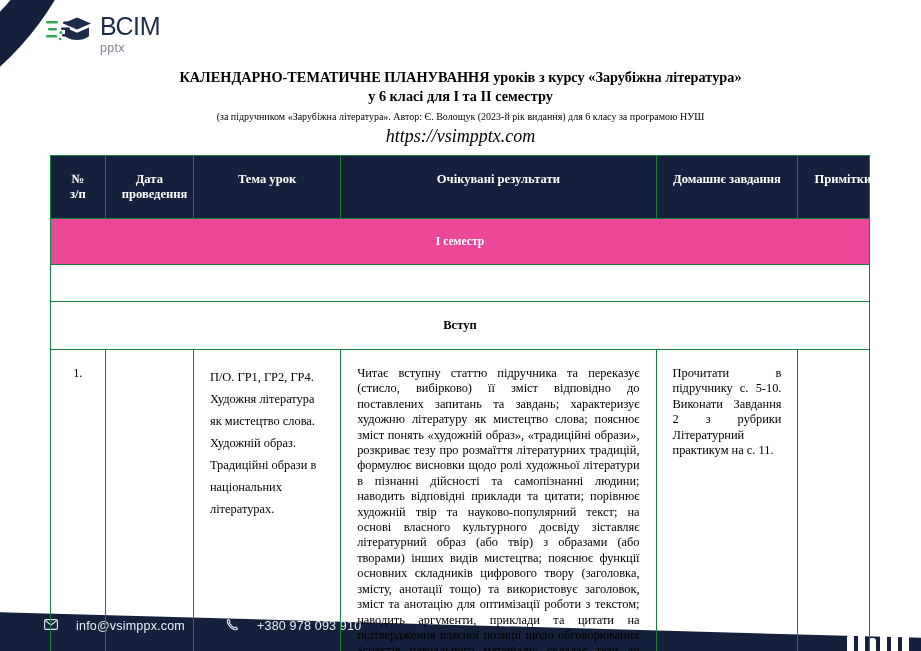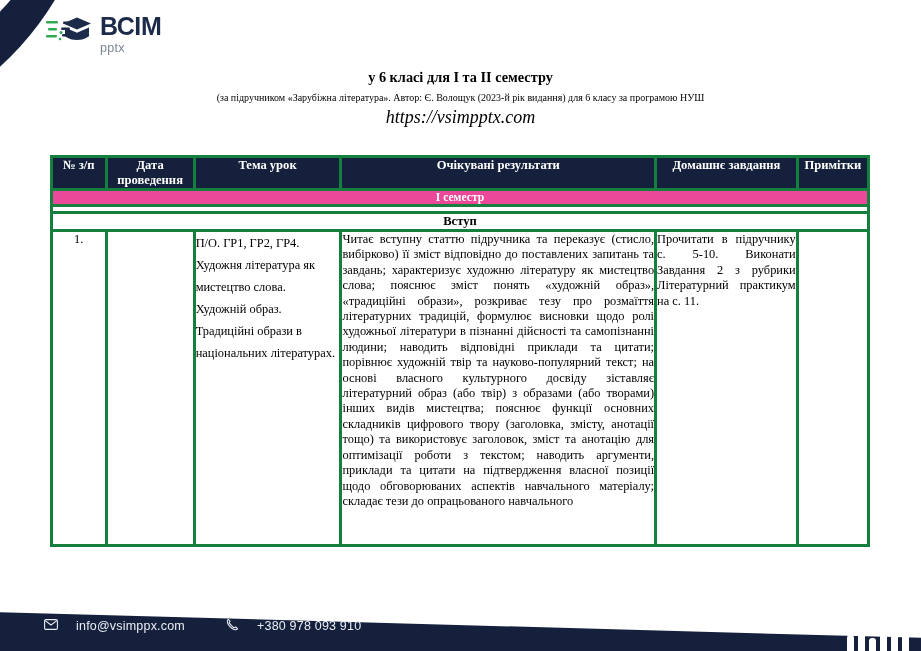--- a/index.html
+++ b/index.html
@@ -114,21 +114,21 @@
     gap: 8px;
   }
   .brand-text {
     display: flex;
     flex-direction: column;
     line-height: 1;
     font-family: "Liberation Sans", sans-serif;
   }
   .brand-name {
     font-size: 25px;
-    font-weight: 700;
+    font-weight: 400;
     color: #1d2b4a;
     letter-spacing: -0.4px;
   }
   .brand-sub {
     font-size: 12.5px;
     color: #7b8494;
     margin-top: 3px;
     letter-spacing: .3px;
   }
 
@@ -168,23 +168,23 @@
     top: 155px;
     width: 820px;
     z-index: 5;
   }
   table.kt {
     border-collapse: collapse;
     width: 820px;
     table-layout: fixed;
   }
   table.kt th, table.kt td {
-    border: 3px solid #15803d;
+    border: 1px solid #15803d;
     vertical-align: top;
-    padding: 0;
+    padding: 16px;
   }
   thead th {
     background: #15213c;
     color: #ffffff;
     font-weight: bold;
     text-align: center;
     font-size: 12.6px;
     line-height: 15px;
     padding: 5px 3px;
     border: 1px solid #15213c;
@@ -268,20 +268,21 @@
       </g>
     </svg>
   </span>
   <span class="brand-text">
     <span class="brand-name">ВСІМ</span>
     <span class="brand-sub">pptx</span>
   </span>
 </div>
 
 <div class="titles">
+  <div class="title-line">КАЛЕНДАРНО-ТЕМАТИЧНЕ ПЛАНУВАННЯ уроків з курсу «Зарубіжна література»</div>
   <div class="title-line">у 6 класі для I та II семестру</div>
   <div class="title-line3">(за підручником «Зарубіжна література». Автор: Є. Волощук (2023-й рік видання) для 6 класу за програмою НУШ</div>
   <div class="title-url">https://vsimpptx.com</div>
 </div>
 
 <div class="kt-wrap">
   <table class="kt">
     <colgroup>
       <col style="width:52px">
       <col style="width:84px">

